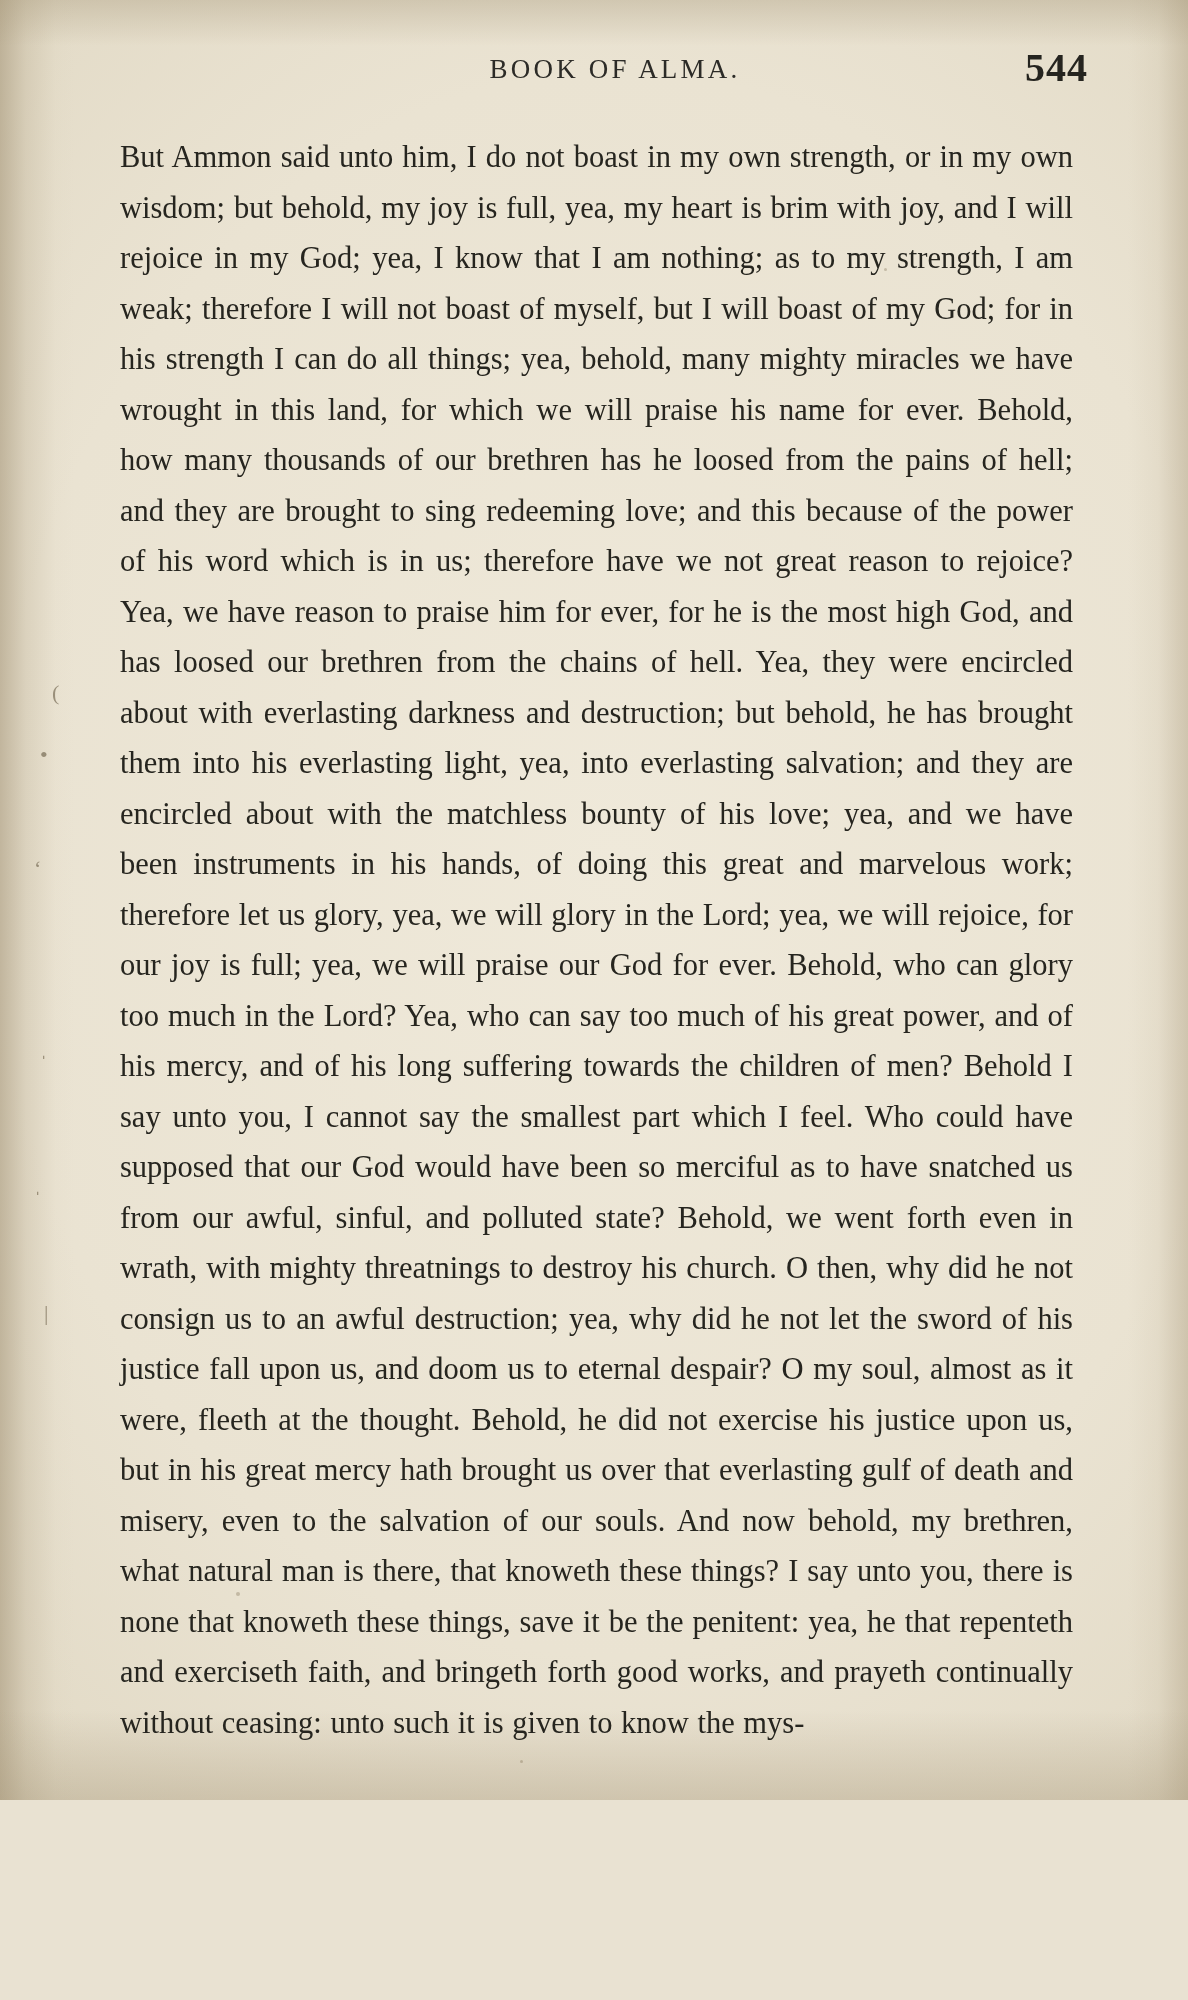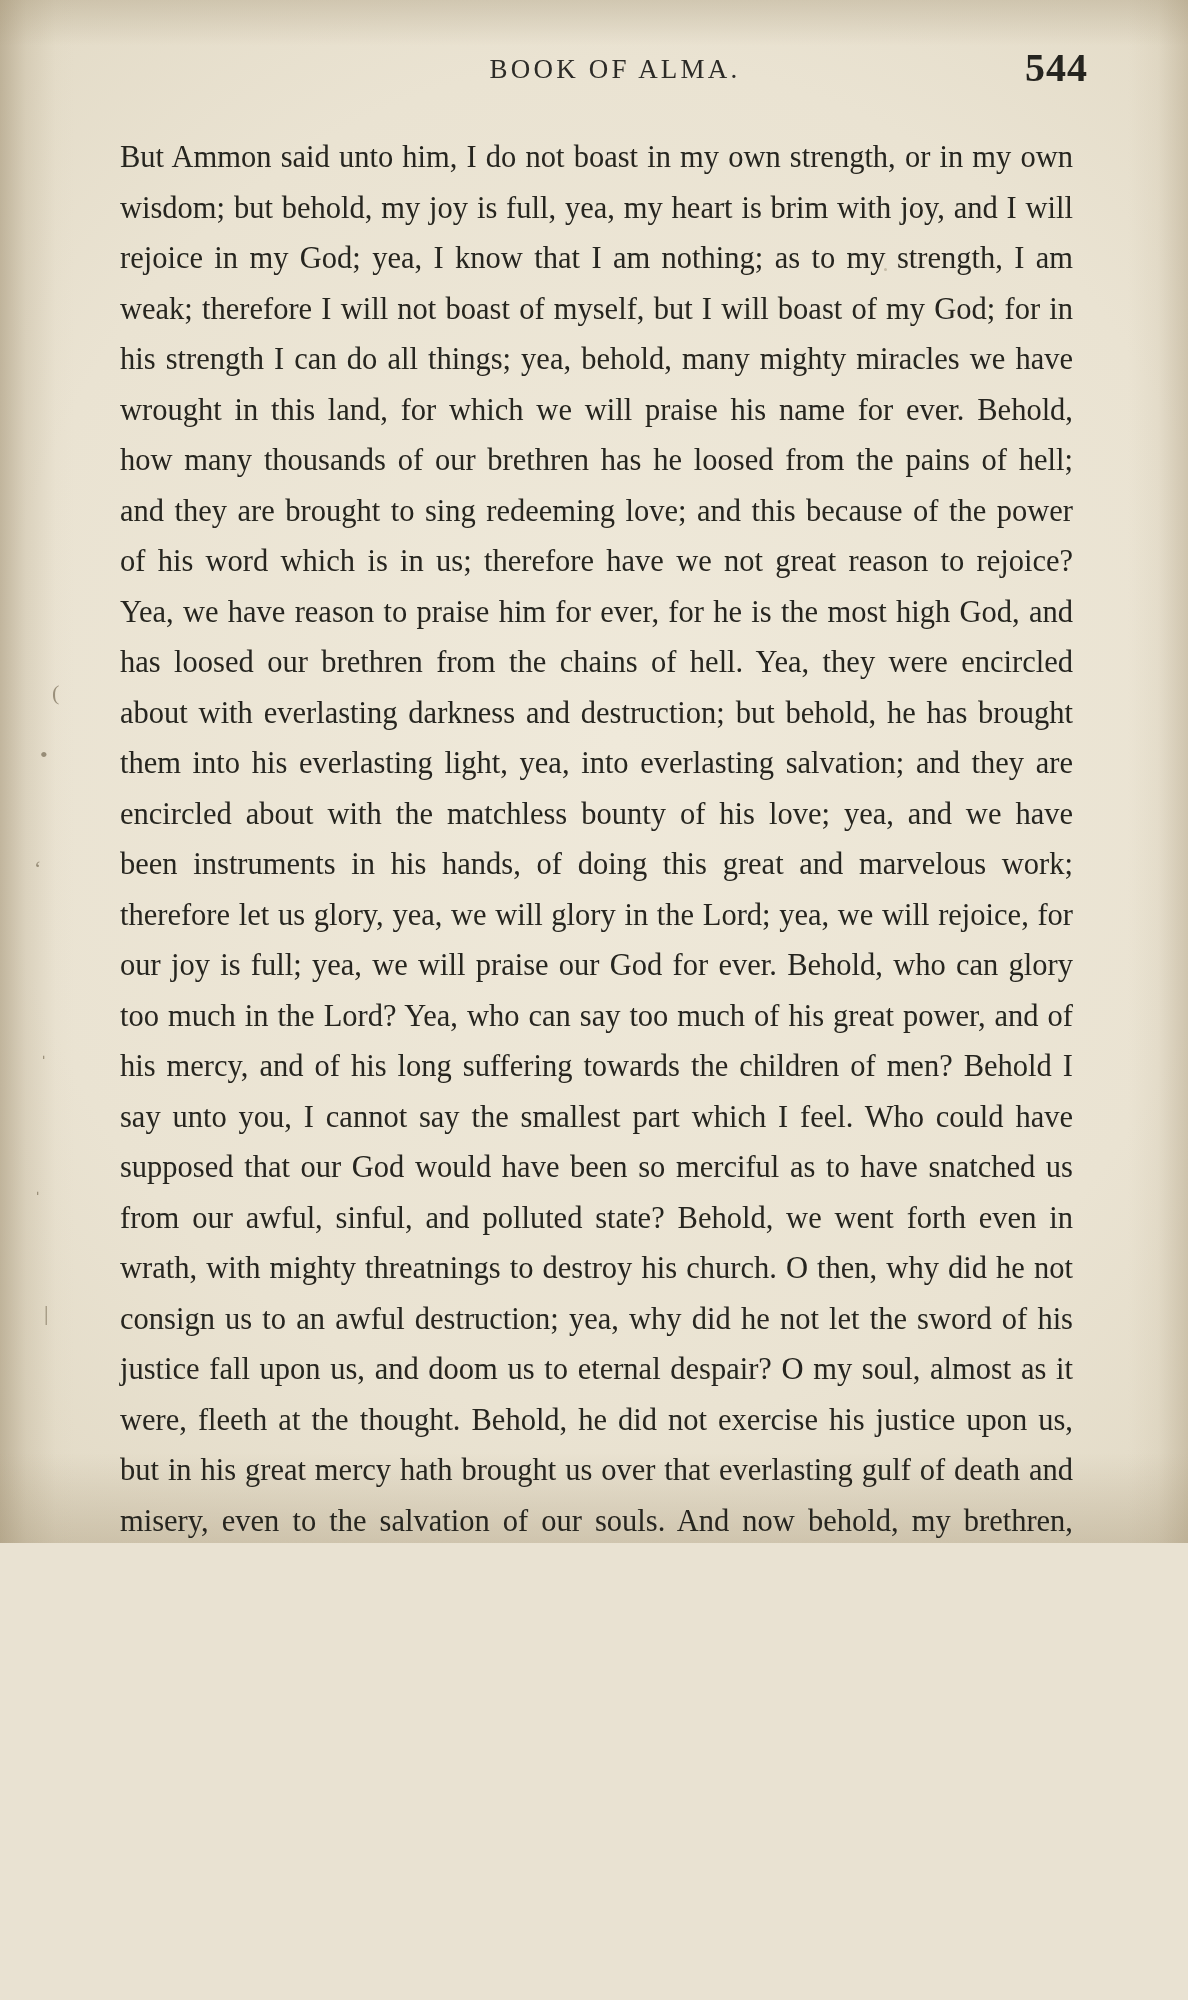--- a/index.html
+++ b/index.html
@@ -11,21 +11,21 @@
     height: 2000px;
     background: #e9e2d2;
     font-family: "Liberation Serif", serif;
     overflow: hidden;
   }
 
   
   .page {
     position: relative;
     width: 1188px;
-    height: 1543px;
+    height: 1800px;
     background:
       radial-gradient(ellipse 95% 80% at 52% 48%, #efe9da 0%, #eae3d2 55%, #e2dac6 82%, #d8cfb9 100%);
     box-sizing: border-box;
     overflow: hidden;
   }
 
   
   .gutter-left {
     position: absolute;
     left: 0; top: 0;

